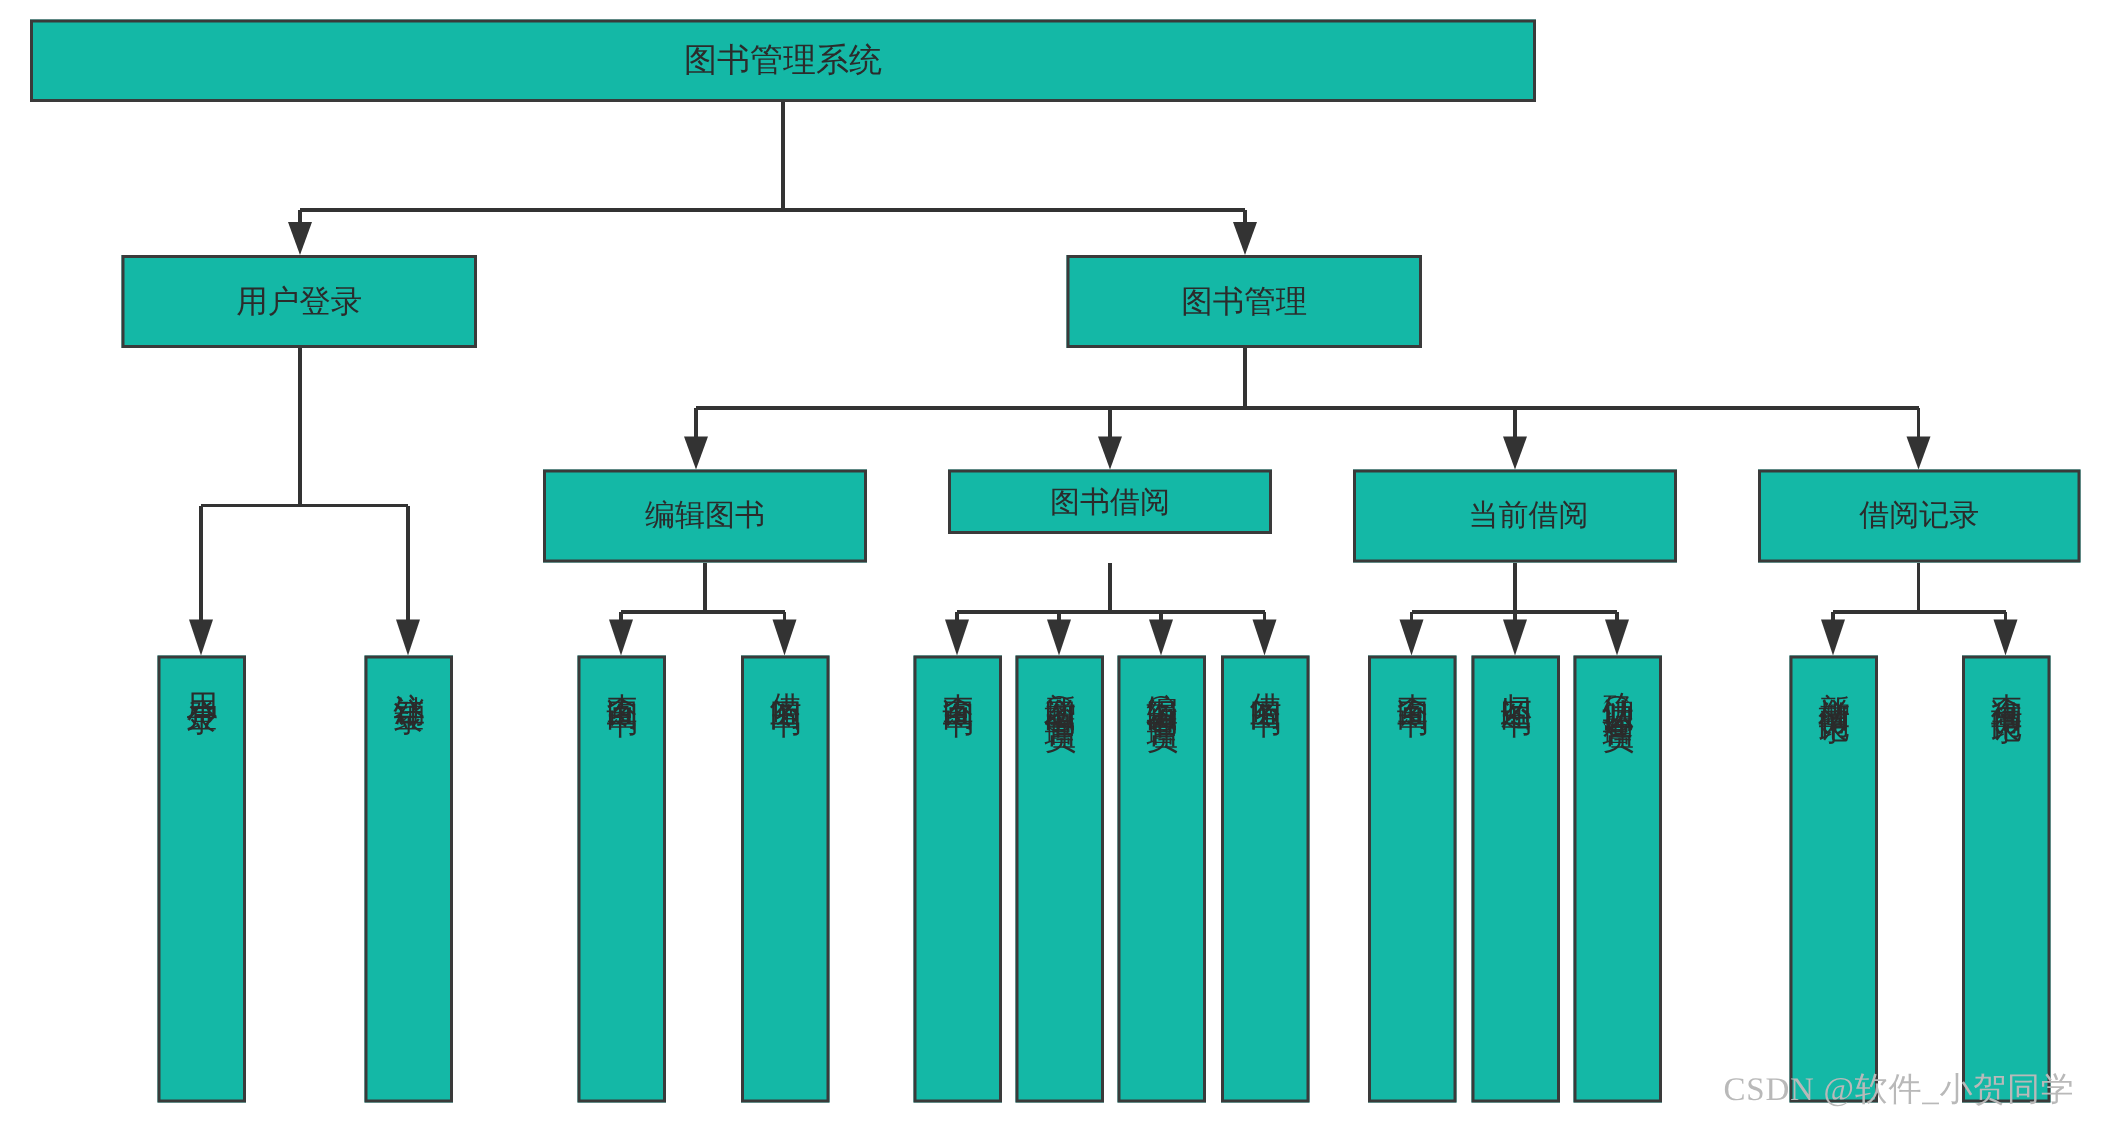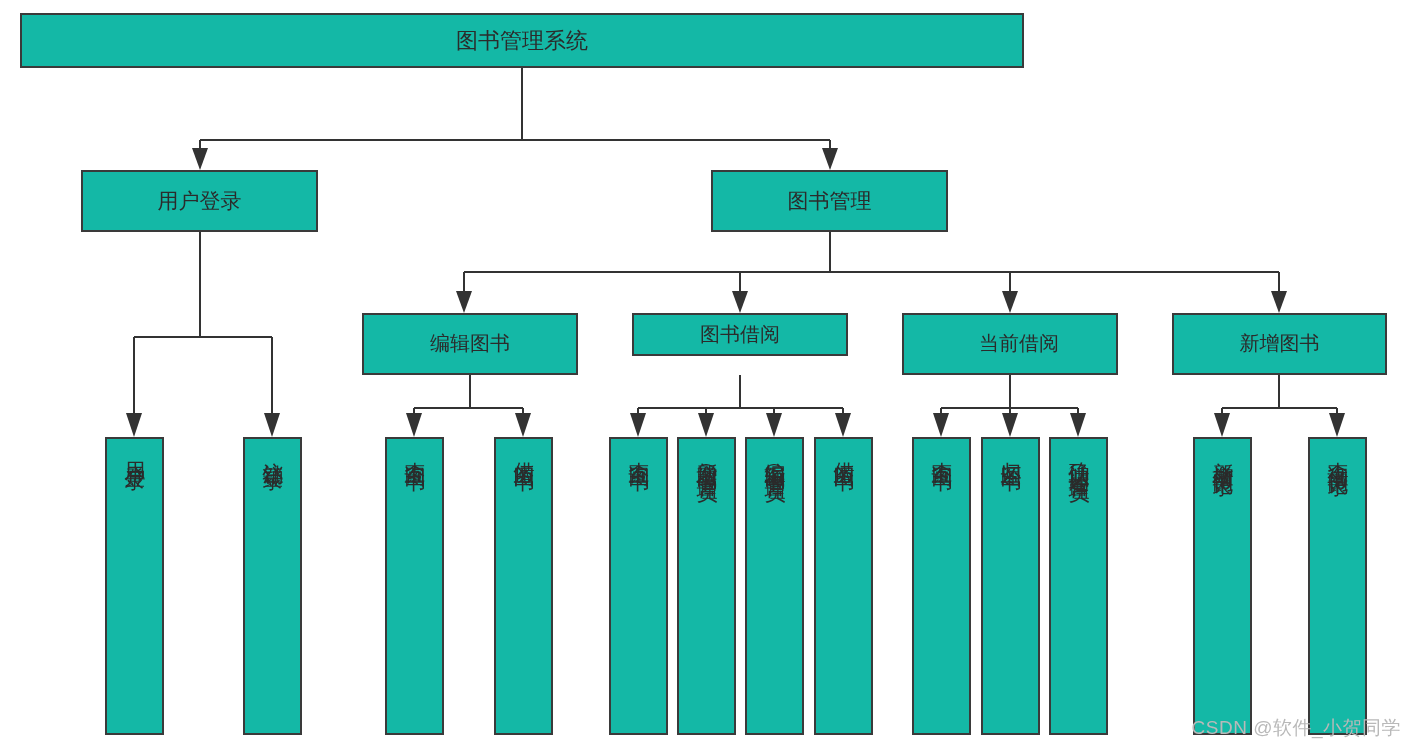--- a/index.html
+++ b/index.html
@@ -77,28 +77,28 @@
   .node.leaf.tall-text {
     justify-content: flex-start;
   }
   .leaf-text {
     display: block;
     white-space: pre-line;
   }
   
   #watermark {
     position: absolute;
-    right: 4px;
+    right: 22px;
     bottom: 6px;
-    font-size: 19px;
+    font-size: 22px;
     color: #b9b9b9;
     letter-spacing: 0.5px;
     z-index: 6;
     white-space: nowrap;
-    font-family: Liberation Sans, sans-serif;
+    font-family: Liberation Serif, serif;
   }
 </style>
 </head>
 <body>
 
 <div id="canvas">
 
   <svg id="connectors" viewBox="0 0 1405 747" width="1405" height="747" xmlns="http://www.w3.org/2000/svg">
 
     <line x1="522" y1="68" x2="522" y2="140"></line>
@@ -181,21 +181,21 @@
   <div class="node level2" style="left:362px; top:313px; width:216px; height:62px;">
     <span>编辑图书</span>
   </div>
   <div class="node level2" style="left:632px; top:313px; width:216px; height:43px;">
     <span>图书借阅</span>
   </div>
   <div class="node level2" style="left:902px; top:313px; width:216px; height:62px;padding-left:18px;">
     <span>当前借阅</span>
   </div>
   <div class="node level2" style="left:1172px; top:313px; width:215px; height:62px;">
-    <span>新增图书</span>
+    <span>借阅记录</span>
   </div>
 
   <div class="node leaf" style="left:105px; top:437px; width:59px; height:298px;">
     <span class="leaf-text">用户登录</span>
   </div>
   <div class="node leaf" style="left:243px; top:437px; width:59px; height:298px;">
     <span class="leaf-text">注销登录</span>
   </div>
 
   <div class="node leaf" style="left:385px; top:437px; width:59px; height:298px;">

